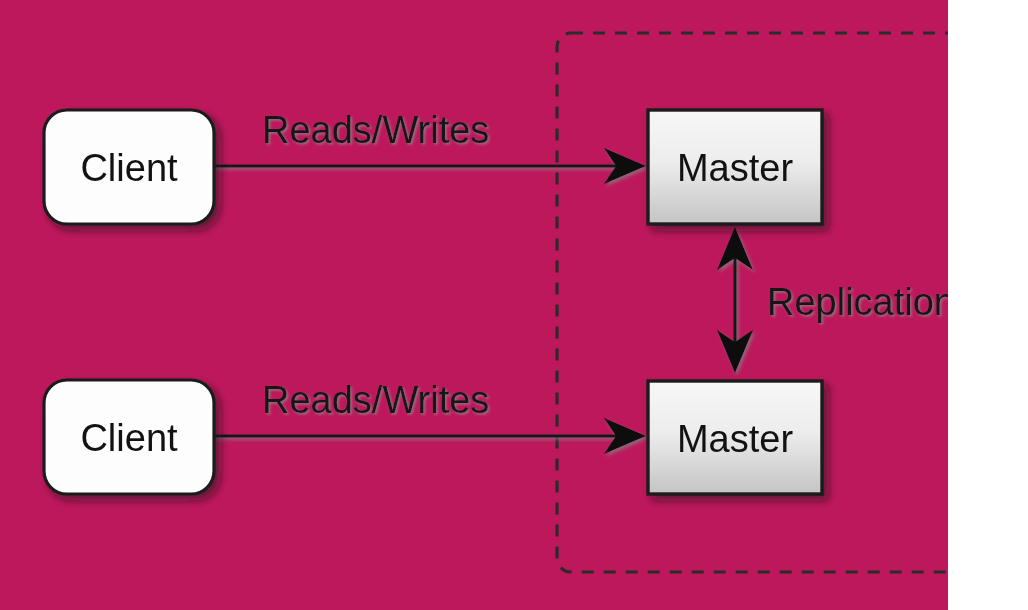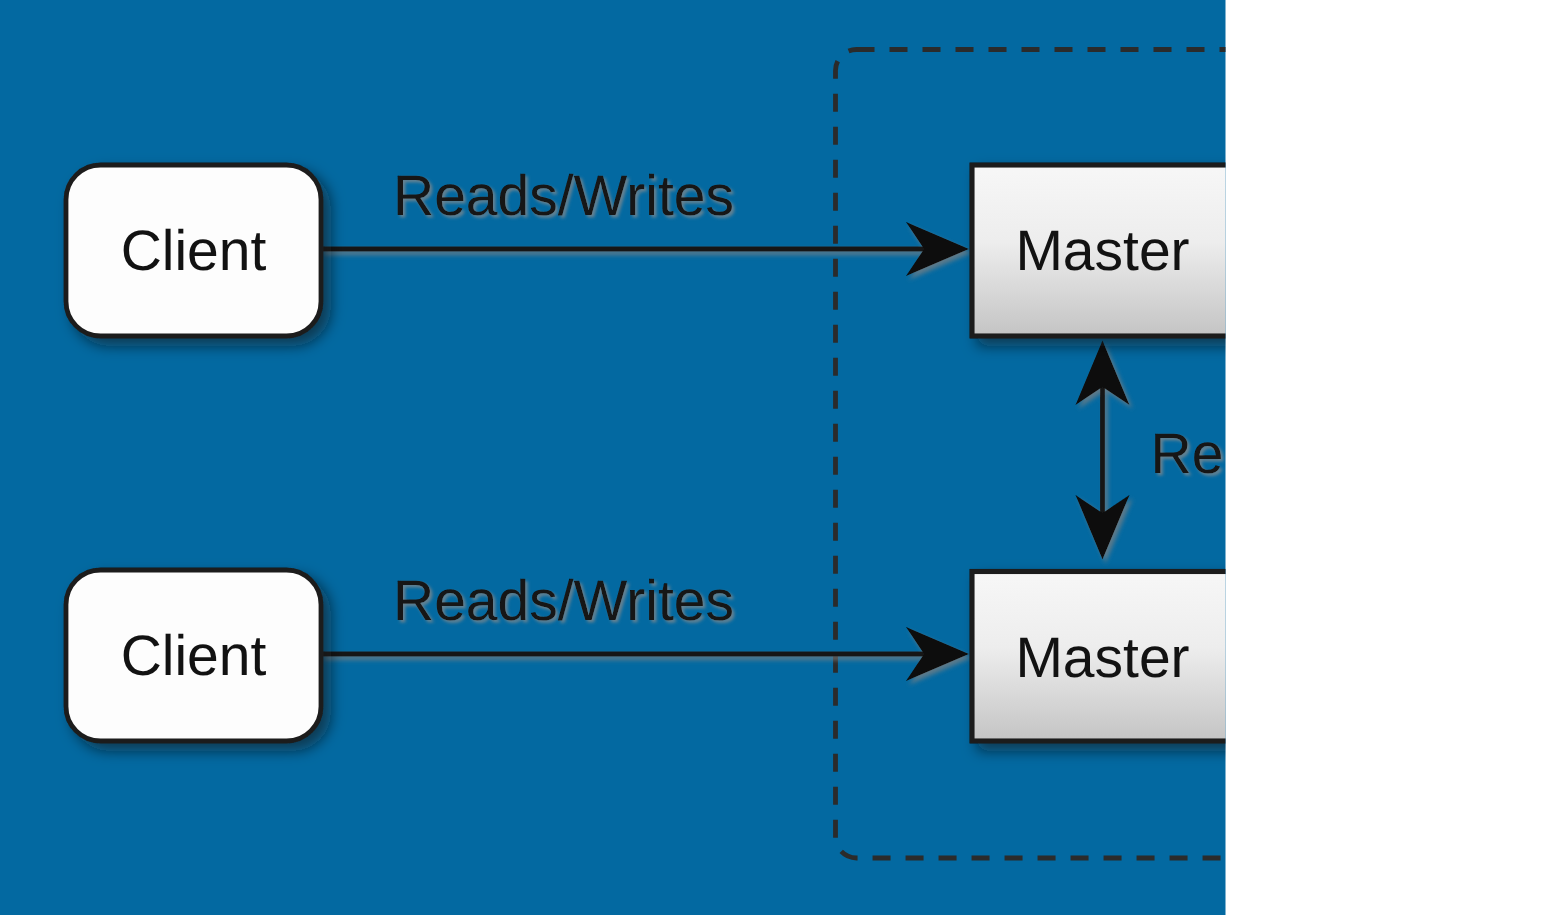--- a/index.html
+++ b/index.html
@@ -6,23 +6,23 @@
   html, body {
     margin: 0;
     padding: 0;
     background: #ffffff;
   }
   body {
     font-family: "Liberation Sans", sans-serif;
   }
   #diagram-canvas {
     position: relative;
-    width: 817px;
+    width: 948px;
     height: 610px;
-    background: #0369a1;
+    background: #be185d;
     overflow: hidden;
   }
   #diagram-svg {
     position: absolute;
     left: 0;
     top: 0;
     width: 1028px;
     height: 610px;
   }
   .node-label {

